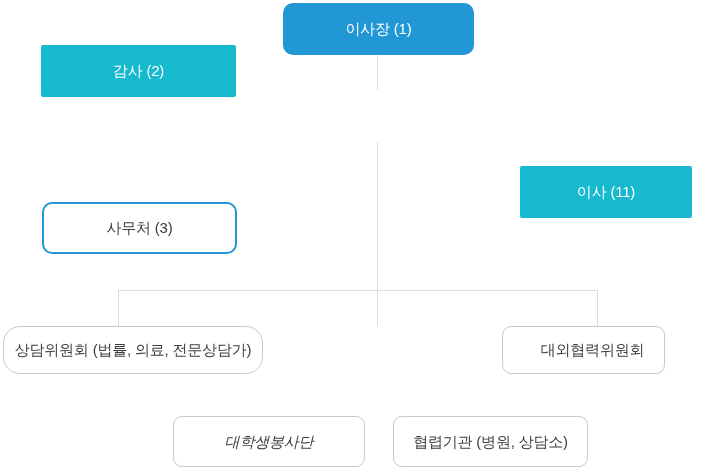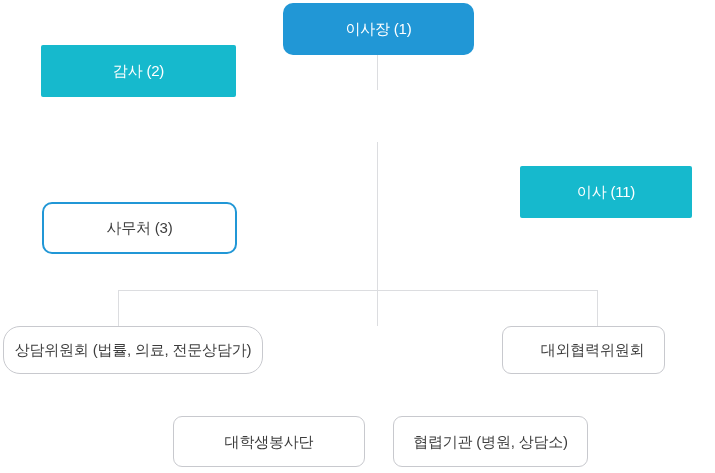--- a/index.html
+++ b/index.html
@@ -86,21 +86,21 @@
 
   <div class="node outline-gray" style="left:3px; top:326px; width:260px; height:48px;border-radius:17px;">
     <span>상담위원회 (법률, 의료, 전문상담가)</span>
   </div>
 
 
   <div class="node outline-gray" style="left:502px; top:326px; width:163px; height:48px;padding-left:18px;">
     <span>대외협력위원회</span>
   </div>
 
-  <div class="node outline-gray" style="left:173px; top:416px; width:192px; height:51px;">
+  <div class="node outline-gray" style="left:173px; top:416px; width:192px; height:51px;font-style:italic;">
     <span>대학생봉사단</span>
   </div>
 
   <div class="node outline-gray" style="left:393px; top:416px; width:195px; height:51px;">
     <span>협렵기관 (병원, 상담소)</span>
   </div>
 
 </div>
 
 </body></html>

